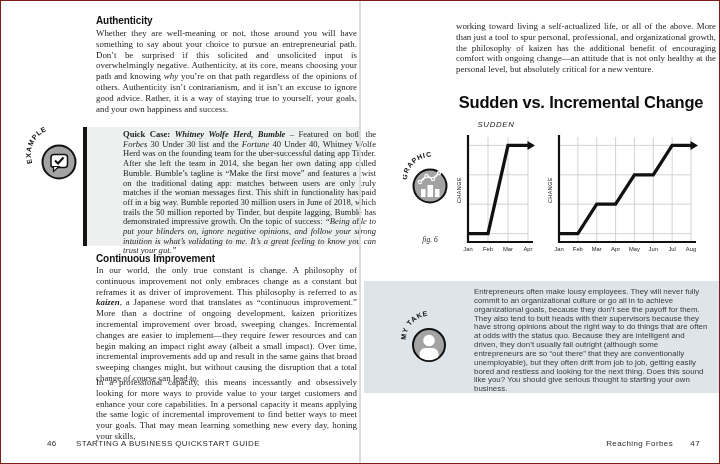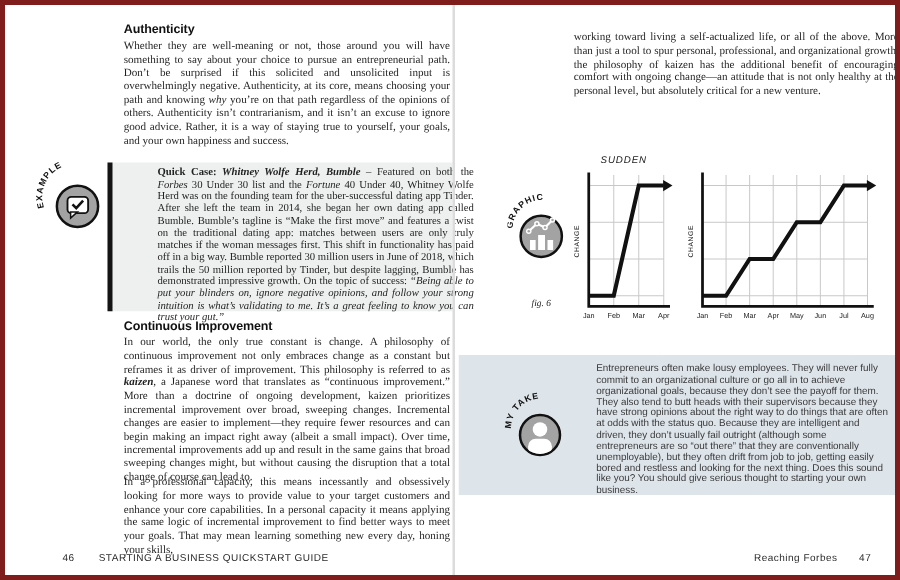--- a/index.html
+++ b/index.html
@@ -1,17 +1,17 @@
 <!DOCTYPE html>
 <html><head>
 <meta charset="utf-8">
 <style>
   html,body{margin:0;padding:0;background:#fff;}
   #spread{position:relative;width:720px;height:464px;background:#ffffff;overflow:hidden;
-          font-family:"Liberation Serif",serif;color:#1a1a1a;box-sizing:border-box;border:4px solid #7f1d1d;}
+          font-family:"Liberation Serif",serif;color:#1a1a1a;box-sizing:border-box;border:1px solid #7f1d1d;}
   .abs{position:absolute;}
   .serif-body{font-size:8.9px;line-height:10.8px;text-align:justify;color:#1f1f1f;}
   .sans-h{font-family:"Liberation Sans",sans-serif;font-weight:bold;font-size:10px;color:#111;letter-spacing:-0.1px;}
   
   #spine{left:358px;top:0;width:2px;height:464px;background:#dcdcdc;}
   
   #qc-box{left:82px;top:126px;width:276px;height:119px;background:#eef0f0;}
   #qc-bar{left:0;top:0;width:4px;height:119px;background:#141414;}
   #qc-text{left:14px;top:3px;width:253px;font-size:8.55px;line-height:9.7px;text-align:justify;color:#1f1f1f;margin-left:26px;}
   
@@ -61,20 +61,21 @@
   <div class="abs footer" style="left:46px;top:438px;">
     <span>46</span>
     <span style="display:inline-block;width:14px;"></span>
     <span>STARTING A BUSINESS QUICKSTART GUIDE</span>
   </div>
 
   <div id="spine" class="abs"></div>
 
   <div class="abs serif-body" style="left:455px;top:20px;width:260px;">working toward living a self-actualized life, or all of the above. More than just a tool to spur personal, professional, and organizational growth, the philosophy of kaizen has the additional benefit of encouraging comfort with ongoing change—an attitude that is not only healthy at the personal level, but absolutely critical for a new venture.</div>
 
+  <div id="rp-heading" class="abs">Sudden vs. Incremental Change</div>
 
   <div class="abs chart-title" style="left:455px;top:119px;width:80px;">SUDDEN</div>
 
   <svg class="abs" style="left:455px;top:129px;" width="80" height="124" viewBox="0 0 80 124">
       <line x1="32" y1="7" x2="32" y2="112" stroke="#c8c8c8" stroke-width="0.8"></line>
       <line x1="52" y1="7" x2="52" y2="112" stroke="#c8c8c8" stroke-width="0.8"></line>
       <line x1="72" y1="7" x2="72" y2="112" stroke="#c8c8c8" stroke-width="0.8"></line>
       <line x1="12" y1="103.6" x2="72" y2="103.6" stroke="#c8c8c8" stroke-width="0.8"></line>
       <line x1="12" y1="74.19999999999999" x2="72" y2="74.19999999999999" stroke="#c8c8c8" stroke-width="0.8"></line>
       <line x1="12" y1="44.8" x2="72" y2="44.8" stroke="#c8c8c8" stroke-width="0.8"></line>

